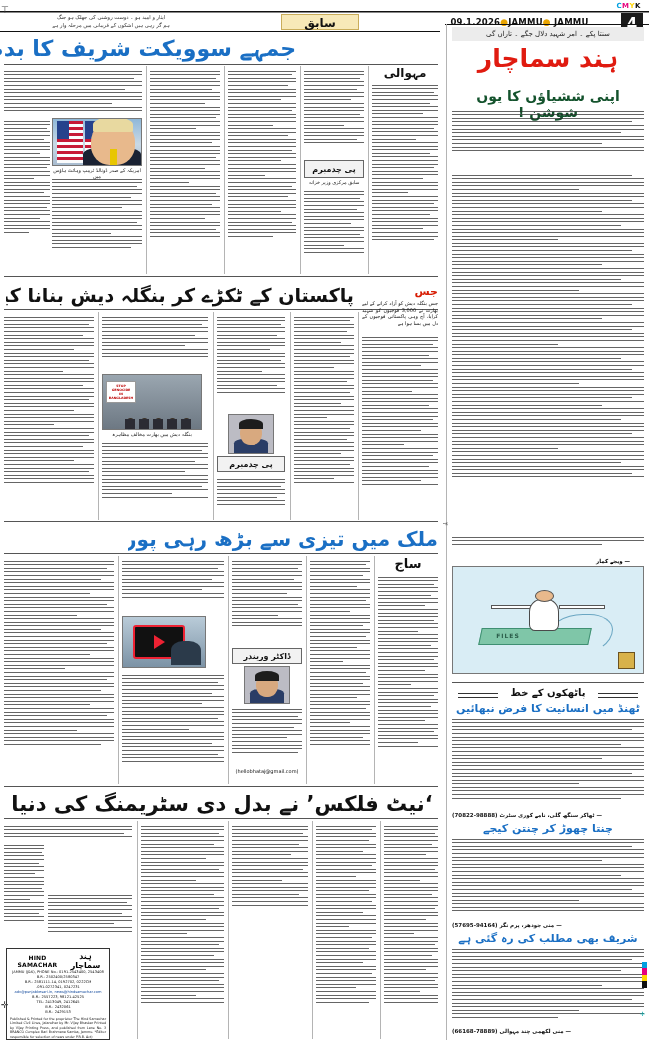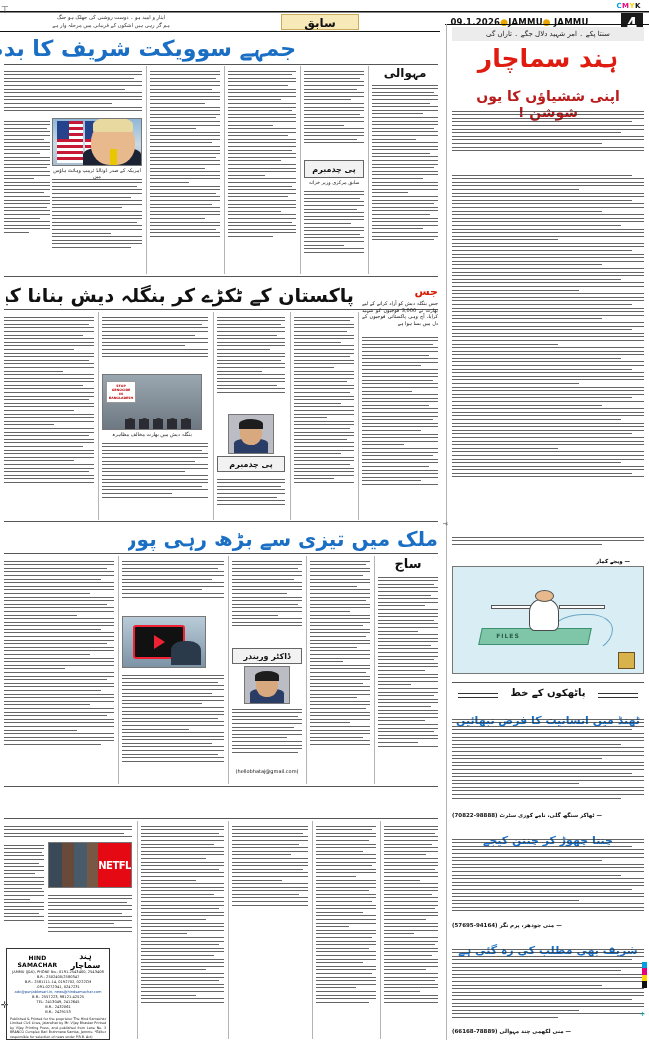--- a/index.html
+++ b/index.html
@@ -70,21 +70,21 @@
     position:absolute; left:452px; top:44px; width:192px; height:30px;
     color:#e01b10; font-size:25px; font-weight:bold; text-align:center;
     direction:rtl; line-height:30px; letter-spacing:-1px;
   }
   .redsub {
     position:absolute; left:452px; top:72px; width:192px; height:16px;
     color:#111; font-size:12px; font-weight:bold; text-align:center; direction:rtl;
   }
   .redsub2 {
     position:absolute; left:452px; top:88px; width:192px; height:18px;
-    color:#b91c1c; font-size:14px; font-weight:bold; text-align:center; direction:rtl;
+    color:#14532d; font-size:14px; font-weight:bold; text-align:center; direction:rtl;
   }
   .kicker {
     position:absolute; left:452px; top:27px; width:192px; height:14px;
     background:#ececec; font-size:7px; color:#222; text-align:center;
     direction:rtl; line-height:14px;
   }
 
   
   .photo { position:absolute; border:1px solid #777; overflow:hidden; background:#ccd; }
   .cap { position:absolute; font-size:5px; color:#222; text-align:center; direction:rtl; }
@@ -160,21 +160,21 @@
   
   .sechead {
     position:absolute; direction:rtl; text-align:center; font-weight:bold; color:#111;
   }
   .sechead.rule:before, .sechead.rule:after {
     content:""; position:absolute; top:50%; width:40px; height:3px;
     border-top:1px solid #333; border-bottom:1px solid #333;
   }
   .sechead.rule:before { left:6px; } .sechead.rule:after { right:6px; }
   .ltitle { position:absolute; direction:rtl; text-align:center; color:#1a6fc4;
-     font-size:11px; font-weight:bold;margin-top:12px; }
+     font-size:11px; font-weight:bold; }
   .sig { position:absolute; direction:rtl; text-align:left; font-size:5.5px; color:#111; font-weight:bold; }
 
   
   .imprint {
     position:absolute; left:6px; top:948px; width:104px; height:92px;
     border:1px solid #333; background:#fff; padding:3px 3px;
   }
   .imprint .nm { font-size:6px; font-weight:bold; text-align:center; letter-spacing:.2px; }
   .imprint .nm-ur { font-size:8px; font-weight:bold; text-align:center; direction:rtl; }
   .imprint .ln { font-size:3.6px; text-align:center; color:#111; line-height:5px; }
@@ -1279,39 +1279,34 @@
         <i class="s2"></i>
         <i class="s1"></i>
       <i class="s1"></i>
         <i class="s5"></i>
         <i class="s1"></i>
     </div>
   </div>
 
   <div class="hsep" style="left:4px;top:786px;width:434px;"></div>
 
+  <div class="hl black" style="left:6px;top:791px;width:432px;height:26px;font-size:21px;line-height:26px;">‘نیٹ فلکس’ نے بدل دی سٹریمنگ کی دنیا</div>
   <div class="hsep" style="left:4px;top:818px;width:434px;"></div>
 
   <div class="vrule" style="left:137px;top:821px;height:218px;"></div>
   <div class="vrule" style="left:228px;top:821px;height:218px;"></div>
   <div class="vrule" style="left:312px;top:821px;height:218px;"></div>
   <div class="vrule" style="left:380px;top:821px;height:218px;"></div>
 
   <div style="position:absolute;left:4px;top:823px;width:128px;height:22px;">
     <div class="lines">
         <i class="s1"></i>
         <i class="s1"></i>
         <i class="s2"></i>
         <i class="s1"></i>
-      </div>
-  </div>
-  <div class="photo ph-nflx" style="left:48px;top:842px;width:84px;height:46px;">
-    <div class="tiles"></div>
-    <div class="nbox">
-        <span>NETFL</span>
       </div>
   </div>
   <div style="position:absolute;left:4px;top:842px;width:40px;height:100px;">
     <div class="lines">
       <i class="s1"></i>
         <i class="s1"></i>
         <i class="s2"></i>
         <i class="s1"></i>
         <i class="s1"></i>
       <i class="s3"></i>

